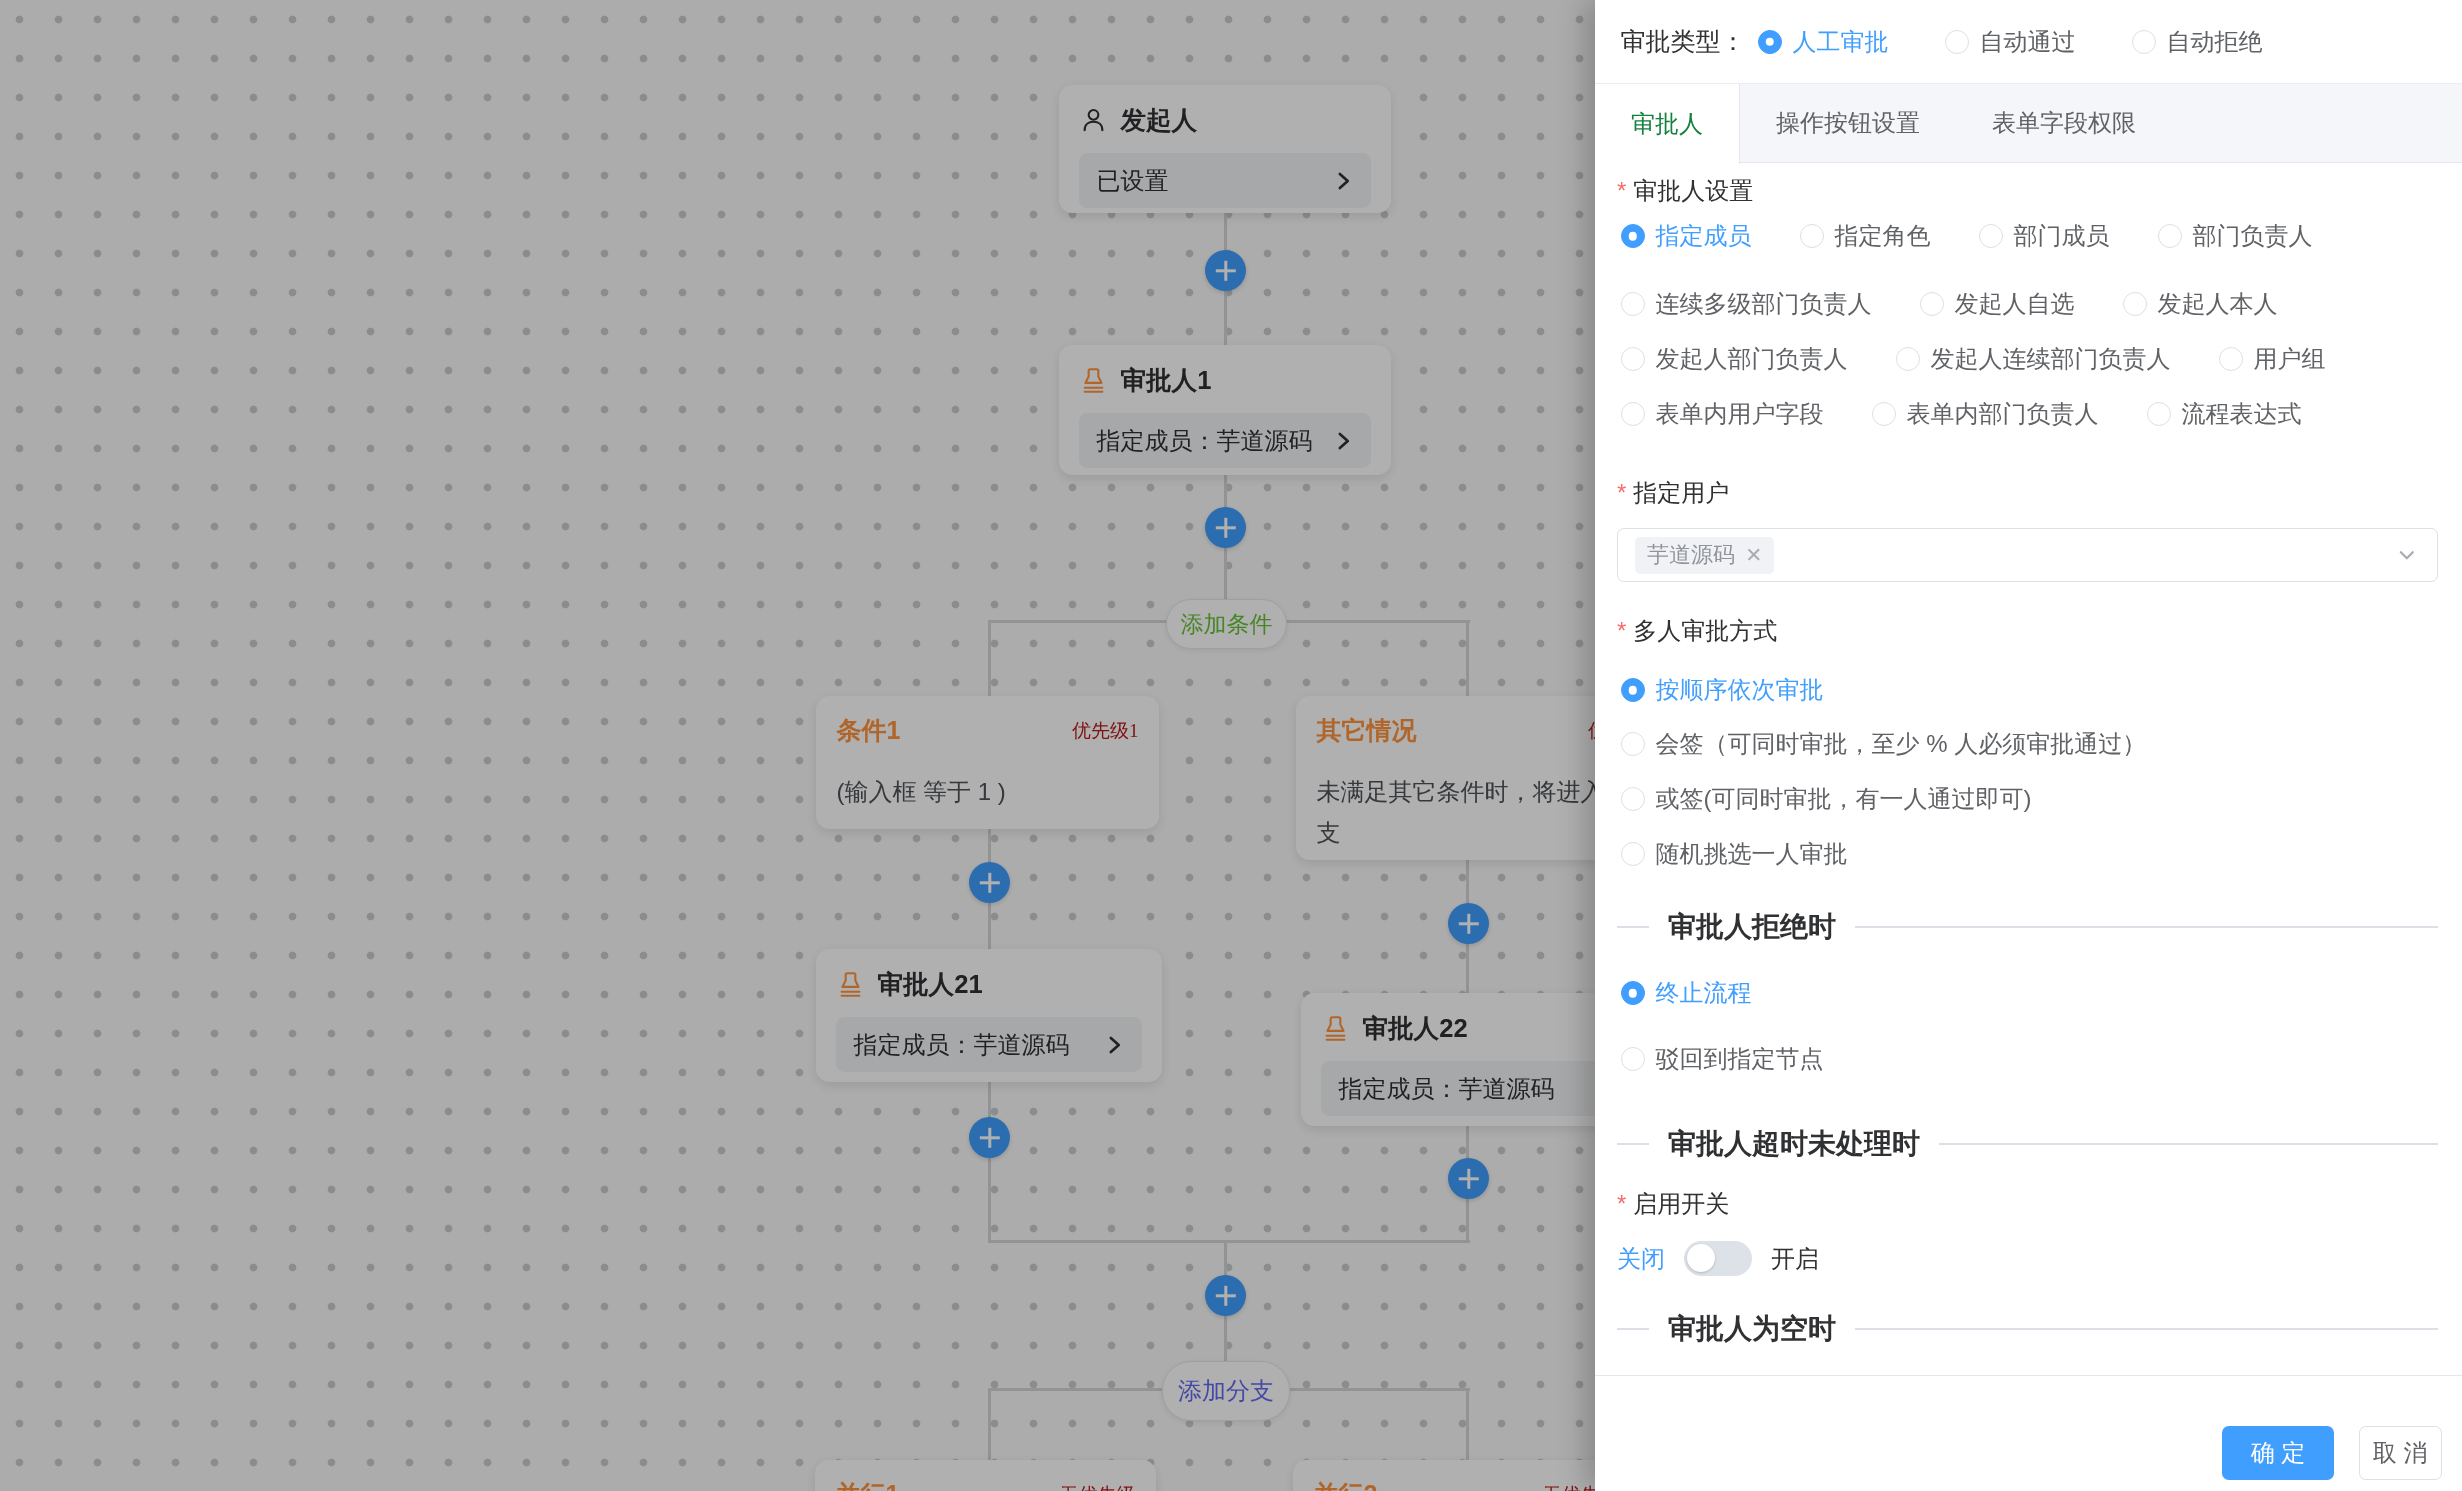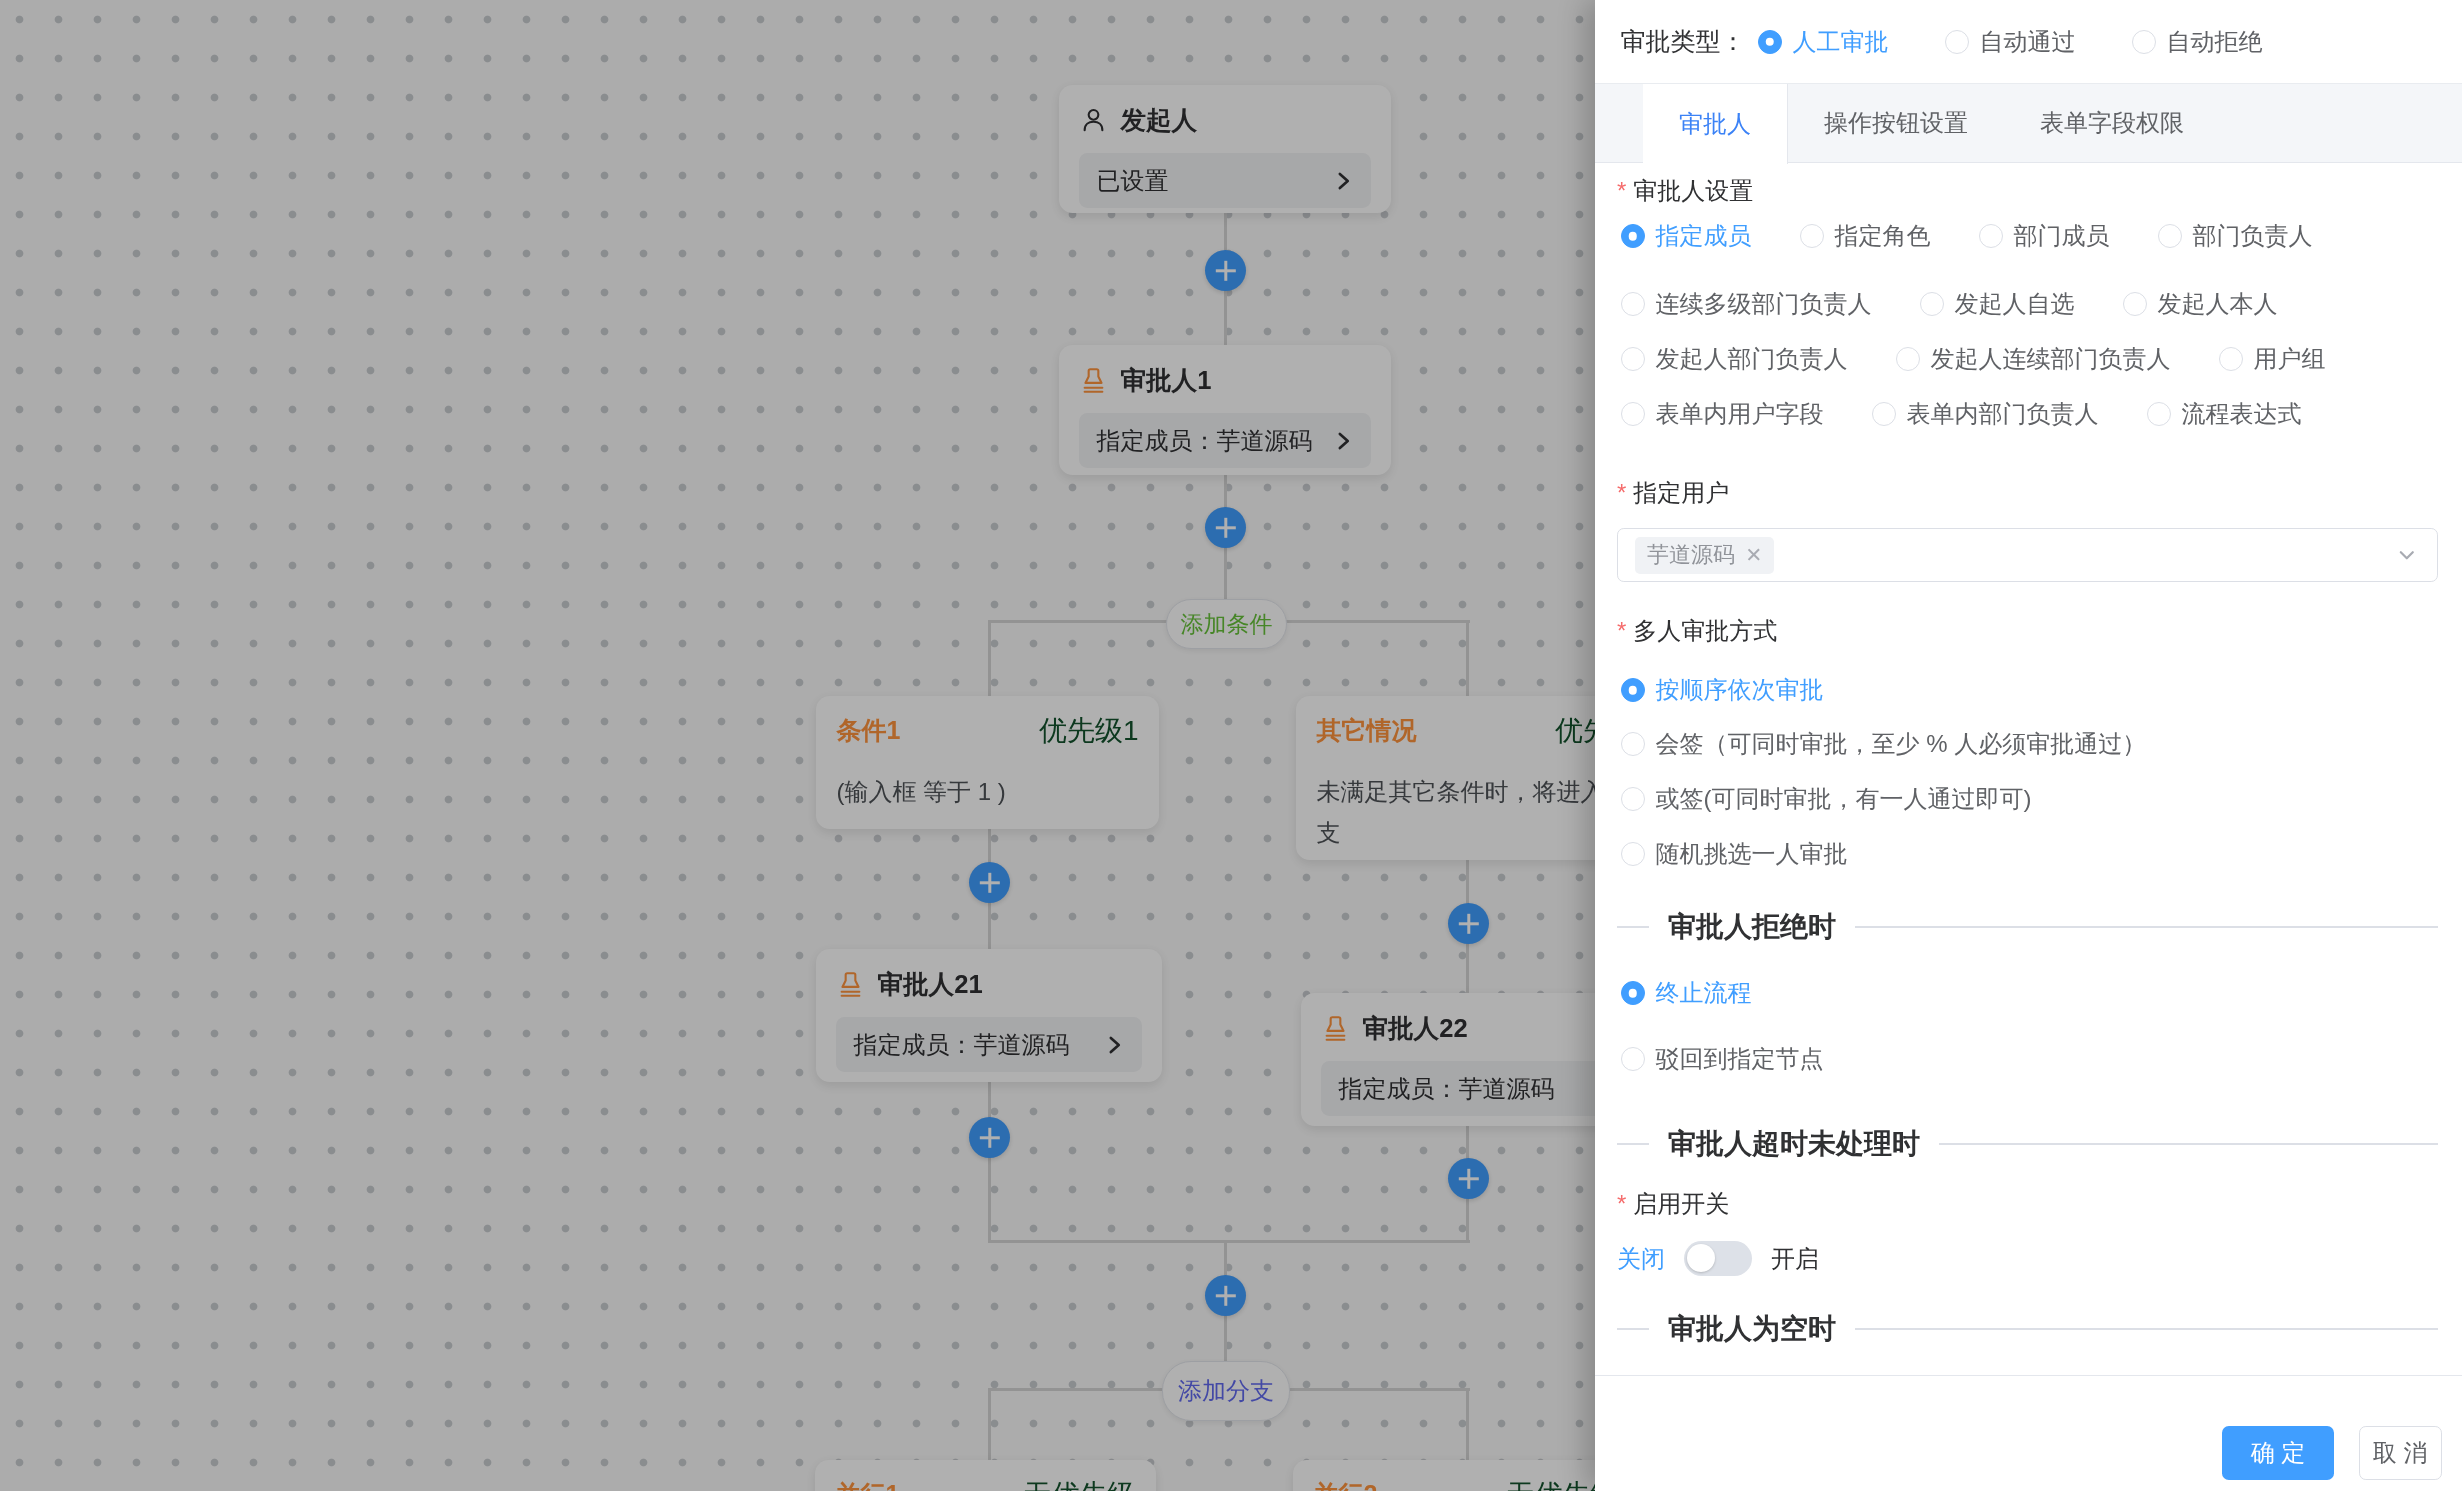--- a/index.html
+++ b/index.html
@@ -15,41 +15,41 @@
   .hline{height:3.4px;}
   .plus{position:absolute;width:41px;height:41px;border-radius:50%;background:#409eff;z-index:5;box-shadow:0 1.7px 5.1px rgba(0,0,0,.15);}
   .plus::before,.plus::after{content:"";position:absolute;background:#fff;left:50%;top:50%;transform:translate(-50%,-50%);}
   .plus::before{width:20.4px;height:3.4px;}
   .plus::after{width:3.4px;height:20.4px;}
   .node{position:absolute;background:#fff;border-radius:13.6px;box-shadow:0 3.4px 12px rgba(0,0,0,.10);padding:20.4px;box-sizing:border-box;z-index:3;}
   .node-head{display:flex;align-items:center;gap:12px;font-size:25.6px;font-weight:700;color:#303133;line-height:31px;}
   .node-row{margin-top:17px;background:#f2f3f5;border-radius:8.5px;height:55px;display:flex;align-items:center;justify-content:space-between;padding:0 17px;font-size:24px;color:#303133;}
   .cond-head{display:flex;align-items:flex-start;justify-content:space-between;}
   .cond-title{font-size:25px;font-weight:700;color:#ff943e;line-height:29px;}
-  .cond-priority{font-size:28px;color:#14532d;line-height:29px;}
+  .cond-priority{font-size:19px;color:#b91c1c;line-height:29px;font-family:Liberation Serif, serif;}
   .cond-body{margin-top:25.6px;font-size:24px;color:#4f5358;line-height:41px;}
   .pill{position:absolute;background:#fff;border:1.7px solid #e4e7ed;border-radius:29px;display:flex;align-items:center;justify-content:center;z-index:6;box-shadow:0 1.7px 6.8px rgba(0,0,0,.08);text-align:center;}
   .pill-green{color:#67c23a;font-size:23px;}
   .pill-indigo{color:#626aef;font-size:24px;}
 
   
   .drawer{position:absolute;left:1595px;top:0;width:867px;height:1491px;background:#fff;z-index:60;box-shadow:-10.2px 0 27px rgba(0,0,0,.22);}
   .drawer-header{position:absolute;left:0;top:0;right:0;height:83px;display:flex;align-items:center;padding-left:25.6px;box-sizing:border-box;}
   .hdr-label{font-size:25px;color:#303133;font-weight:500;margin-right:12px;}
   .radio{display:inline-flex;align-items:center;cursor:pointer;}
   .radio .dot{width:24px;height:24px;border-radius:50%;border:1.7px solid #dcdfe6;background:#fff;box-sizing:border-box;position:relative;flex:0 0 auto;}
   .radio.checked .dot{background:#409eff;border-color:#409eff;}
   .radio.checked .dot::after{content:"";position:absolute;left:50%;top:50%;width:8.5px;height:8.5px;border-radius:50%;background:#fff;transform:translate(-50%,-50%);}
   .radio .rlabel{margin-left:11px;font-size:24px;color:#606266;line-height:34px;}
   .radio.checked .rlabel{color:#409eff;}
   .hdr-radio{margin-right:56px;}
 
   .tabbar{position:absolute;left:0;top:83px;right:0;height:80px;background:#f4f6f9;border-top:1.7px solid #e9ecf0;border-bottom:1.7px solid #e4e7ed;display:flex;align-items:stretch;box-sizing:border-box;}
   .tab{display:flex;align-items:center;padding:0 36px;font-size:24px;color:#606266;cursor:pointer;}
-  .tab.active{background:#fff;color:#3b82f6;border-right:1.7px solid #e4e7ed;margin-bottom:-1.7px;margin-left:48px;}
+  .tab.active{background:#fff;color:#15803d;border-right:1.7px solid #e4e7ed;margin-bottom:-1.7px;}
 
   .panel-content{position:absolute;left:0;top:163px;right:0;height:1180px;overflow:hidden;}
   .abs{position:absolute;}
   .sec-label{font-size:24px;color:#303133;line-height:38px;}
   .req::before{content:"*";color:#f56c6c;margin-right:6.8px;font-size:24px;}
   .radio-row{display:flex;align-items:center;}
   .radio-row .radio{margin-right:48px;}
 
   .select-box{position:absolute;left:22px;width:821px;height:54px;border:1.7px solid #dcdfe6;border-radius:6.8px;box-sizing:border-box;display:flex;align-items:center;padding:0 17px;background:#fff;cursor:pointer;}
   .tag{display:inline-flex;align-items:center;background:#f0f2f5;border-radius:5.1px;height:37px;padding:0 12px;font-size:22px;color:#909399;gap:10.2px;}

